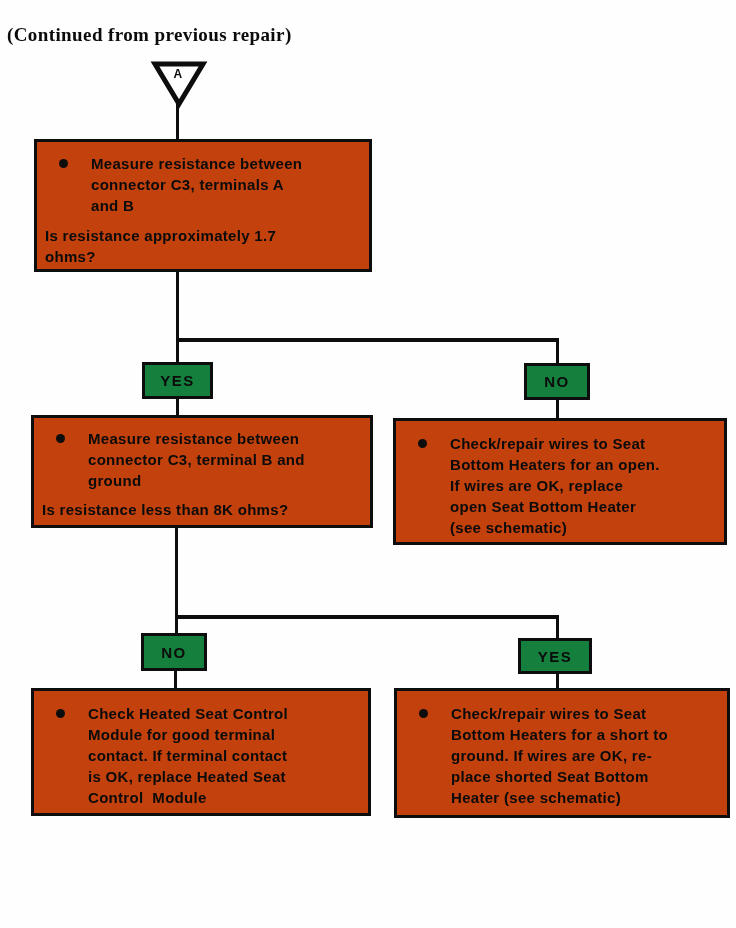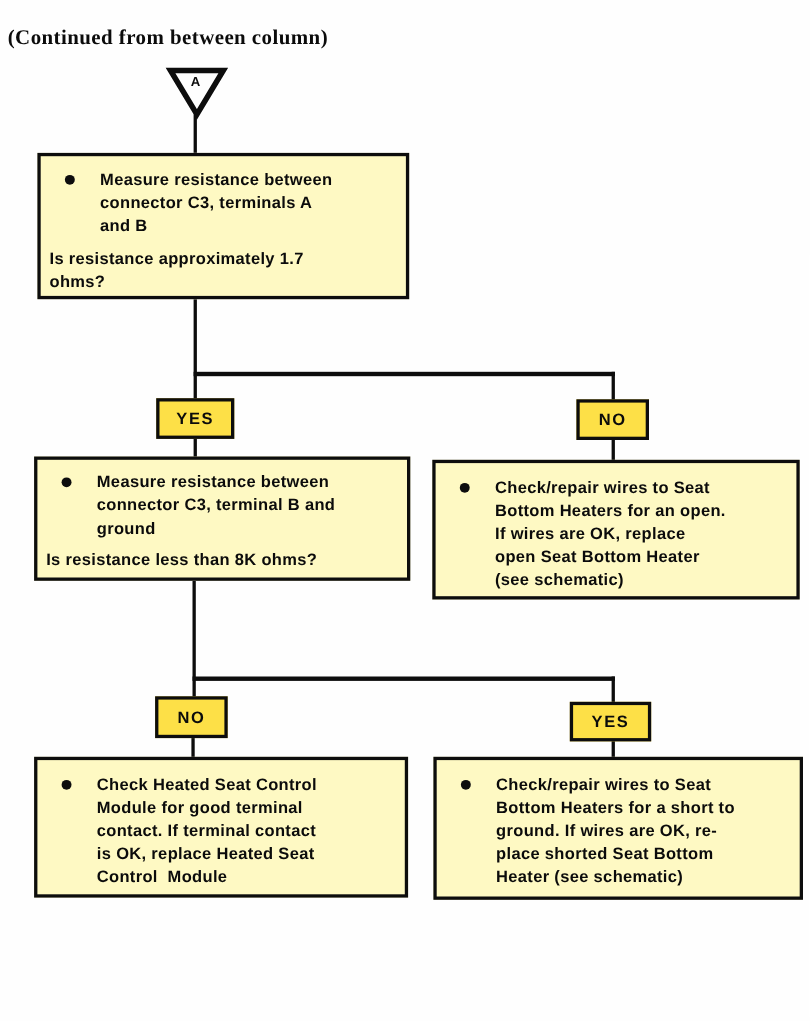--- a/index.html
+++ b/index.html
@@ -5,54 +5,54 @@
   html,body{margin:0;padding:0;background:#ffffff;}
   #stage{
     position:relative;width:736px;height:928px;background:#fefefe;
     font-family:"Liberation Sans", sans-serif;color:#0b0b0b;overflow:hidden;
   }
   .hdr{
     position:absolute;font-family:"Liberation Serif", serif;font-weight:700;
     font-size:19px;letter-spacing:0.4px;white-space:nowrap;
   }
   .node{
-    position:absolute;border:3px solid #0d0d0d;background:#fef9c3;box-sizing:border-box;
+    position:absolute;border:3px solid #0d0d0d;background:#c2410c;box-sizing:border-box;
   }
   .node .inner{padding:11px 8px 8px 8px;}
   .bullet-row{display:flex;align-items:flex-start;padding-left:14px;}
   .dot{
     width:9px;height:9px;border-radius:50%;background:#0d0d0d;flex:0 0 9px;
     margin-top:6px;
   }
   .btext{
     margin-left:23px;font-weight:700;font-size:15px;line-height:21px;
     letter-spacing:0.3px;white-space:pre-wrap;
   }
   .qtext{
     margin-top:9px;font-weight:700;font-size:15px;line-height:21px;
     letter-spacing:0.3px;white-space:pre-wrap;
   }
   .decision{
-    position:absolute;border:3px solid #0d0d0d;background:#fde047;box-sizing:border-box;
+    position:absolute;border:3px solid #0d0d0d;background:#15803d;box-sizing:border-box;
     display:flex;align-items:center;justify-content:center;
     font-weight:700;font-size:15px;letter-spacing:1.5px;
   }
   .line{position:absolute;background:#0d0d0d;}
   .tri-wrap{position:absolute;left:146px;top:58px;width:64px;height:52px;}
   .tri-label{
     position:absolute;left:146px;top:67px;width:64px;text-align:center;
     font-weight:700;font-size:12px;letter-spacing:0.5px;
   }
 </style>
 </head>
 <body>
 
 <div id="stage">
 
-  <div class="hdr" style="left:7px;top:24px;">(Continued from between column)</div>
+  <div class="hdr" style="left:7px;top:24px;">(Continued from previous repair)</div>
 
   <div class="tri-wrap">
     <svg width="64" height="52" viewBox="0 0 64 52">
       <polygon points="9,6 57,6 33,46" fill="#fefefe" stroke="#0d0d0d" stroke-width="5"></polygon>
     </svg>
   </div>
   <div class="tri-label">A</div>
 
   <div class="line" style="left:176px;top:104px;width:3px;height:35px;"></div>
   <div class="line" style="left:176px;top:272px;width:3px;height:91px;"></div>

